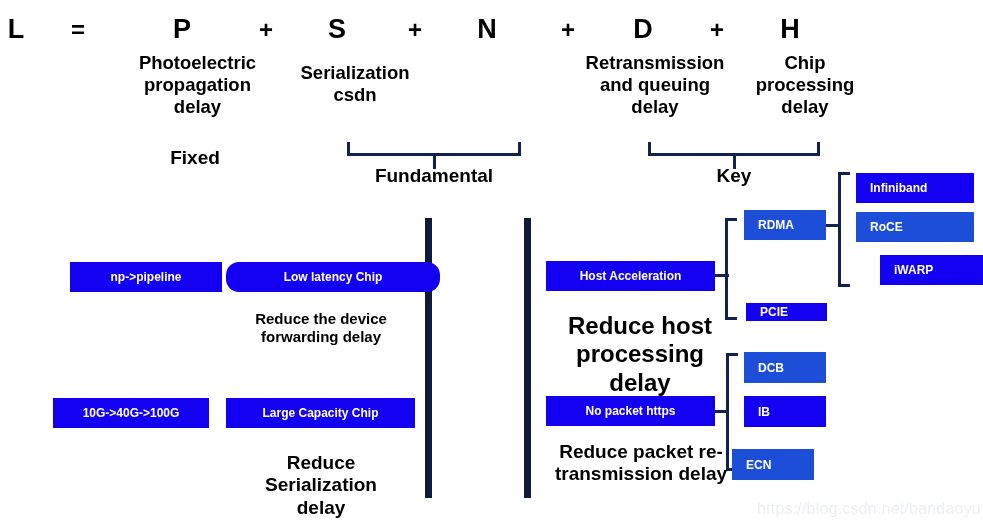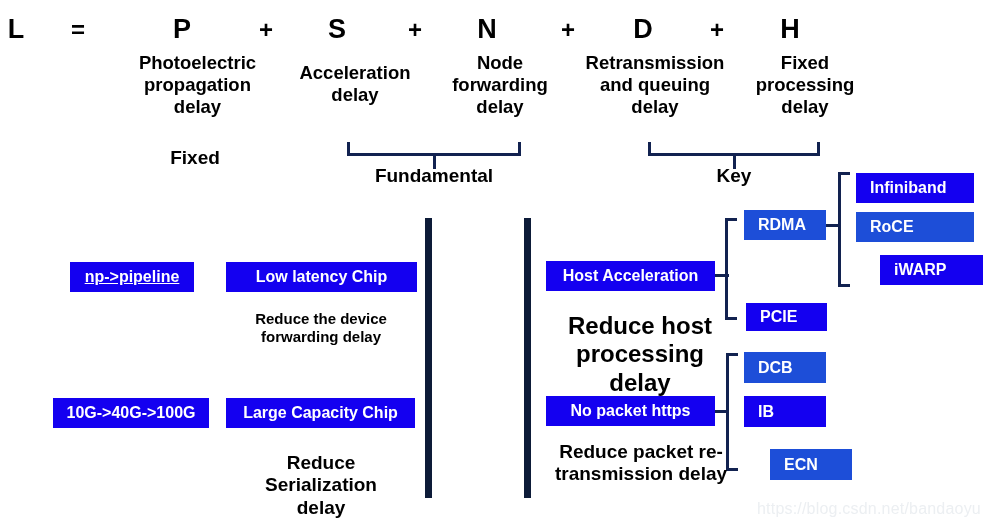--- a/index.html
+++ b/index.html
@@ -53,21 +53,21 @@
     line-height: 1.18;
     white-space: nowrap;
   }
 
   
   .box {
     display: flex;
     align-items: center;
     color: #ffffff;
     font-weight: bold;
-    font-size: 16px;
+    font-size: 12px;
     box-sizing: border-box;
   }
   .box.center { justify-content: center; }
   .box.left   { justify-content: flex-start; padding-left: 14px; }
   .box.blue   { background: #1400f0; }
   .box.teal   { background: #1d4ed8; }
 
   
   .vbar { background: #0d1b38; }
 
@@ -124,61 +124,60 @@
   <div class="abs formula-op" style="left:552px; top:18px; width:32px;">+</div>
 
   <div class="abs formula-term" style="left:627px; top:16px; width:32px;">D</div>
 
   <div class="abs formula-op" style="left:701px; top:18px; width:32px;">+</div>
 
   <div class="abs formula-term" style="left:774px; top:16px; width:32px;">H</div>
 
   <div class="abs caption" style="left:120px; top:52px; width:155px;">Photoelectric propagation delay</div>
 
-  <div class="abs caption" style="left:286px; top:62px; width:138px;">Acceleration delay</div>
-
-  <div class="abs caption" style="left:440px; top:52px; width:120px;">Node forwarding delay</div>
+  <div class="abs caption" style="left:286px; top:62px; width:138px;">Serialization csdn</div>
+
 
   <div class="abs caption" style="left:576px; top:52px; width:158px;">Retransmission and queuing delay</div>
 
-  <div class="abs caption" style="left:744px; top:52px; width:122px;">Fixed processing delay</div>
+  <div class="abs caption" style="left:744px; top:52px; width:122px;">Chip processing delay</div>
 
   <div class="abs label-mid" style="left:145px; top:147px; width:100px;">Fixed</div>
 
   <div class="abs brace-top" style="left:347px; top:142px; width:174px; height:14px;"></div>
   <div class="abs brace-tick" style="left:433px; top:156px; height:13px;"></div>
   <div class="abs label-mid" style="left:358px; top:165px; width:152px;">Fundamental</div>
 
   <div class="abs brace-top" style="left:648px; top:142px; width:172px; height:14px;"></div>
   <div class="abs brace-tick" style="left:733px; top:156px; height:13px;"></div>
   <div class="abs label-mid" style="left:694px; top:165px; width:80px;">Key</div>
 
   <div class="abs vbar" style="left:425px; top:218px; width:7px; height:280px;"></div>
   <div class="abs vbar" style="left:524px; top:218px; width:7px; height:280px;"></div>
 
-  <div class="abs box blue center" style="left:70px; top:262px; width:124px; height:30px;text-decoration:underline;">np-&gt;pipeline</div>
-
-  <div class="abs box blue center" style="left:226px; top:262px; width:191px; height:30px;">Low latency Chip</div>
+  <div class="abs box blue center" style="left:70px; top:262px; width:152px; height:30px;">np-&gt;pipeline</div>
+
+  <div class="abs box blue center" style="left:226px; top:262px; width:214px; height:30px;border-radius:13px;">Low latency Chip</div>
 
   <div class="abs caption" style="left:240px; top:310px; width:162px; font-size:15px;">Reduce the device forwarding delay</div>
 
   <div class="abs box blue center" style="left:53px; top:398px; width:156px; height:30px;">10G-&gt;40G-&gt;100G</div>
 
   <div class="abs box blue center" style="left:226px; top:398px; width:189px; height:30px;">Large Capacity Chip</div>
 
   <div class="abs caption" style="left:248px; top:452px; width:146px; font-size:19px;">Reduce Serialization delay</div>
 
   <div class="abs box blue center" style="left:546px; top:261px; width:169px; height:30px;">Host Acceleration</div>
 
   <div class="abs brace-left" style="left:725px; top:218px; width:12px; height:102px;"></div>
   <div class="abs brace-stub" style="left:715px; top:274px; width:14px;"></div>
 
   <div class="abs box teal left" style="left:744px; top:210px; width:82px; height:30px;">RDMA</div>
 
-  <div class="abs box blue left" style="left:746px; top:303px; width:81px; height:28px;">PCIE</div>
+  <div class="abs box blue left" style="left:746px; top:303px; width:81px; height:18px;">PCIE</div>
 
   <div class="abs brace-left" style="left:838px; top:172px; width:12px; height:115px;"></div>
   <div class="abs brace-stub" style="left:826px; top:224px; width:14px;"></div>
 
   <div class="abs box blue left" style="left:856px; top:173px; width:118px; height:30px;">Infiniband</div>
 
   <div class="abs box teal left" style="left:856px; top:212px; width:118px; height:30px;">RoCE</div>
 
   <div class="abs box blue left" style="left:880px; top:255px; width:126px; height:30px;">iWARP</div>
 
@@ -186,19 +185,19 @@
 
   <div class="abs box blue center" style="left:546px; top:396px; width:169px; height:30px;">No packet https</div>
 
   <div class="abs brace-left" style="left:726px; top:353px; width:12px; height:118px;"></div>
   <div class="abs brace-stub" style="left:715px; top:410px; width:14px;"></div>
 
   <div class="abs box teal left" style="left:744px; top:352px; width:82px; height:31px;">DCB</div>
 
   <div class="abs box blue left" style="left:744px; top:396px; width:82px; height:31px;">IB</div>
 
-  <div class="abs box teal left" style="left:770px; top:449px; width:82px; height:31px;">ECN</div>
+  <div class="abs box teal left" style="left:732px; top:449px; width:82px; height:31px;">ECN</div>
 
   <div class="abs caption" style="left:551px; top:441px; width:180px; font-size:19px;">Reduce packet re-transmission delay</div>
 
   <div class="abs watermark" style="left:757px; top:500px;">https://blog.csdn.net/bandaoyu</div>
 
 </div>
 
 </body></html>

